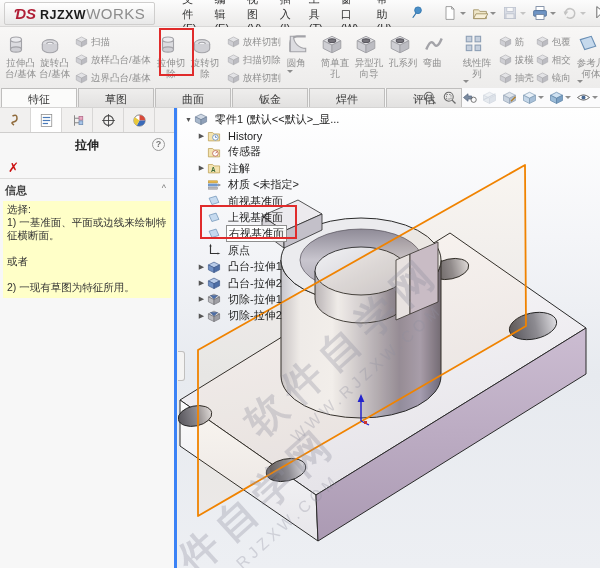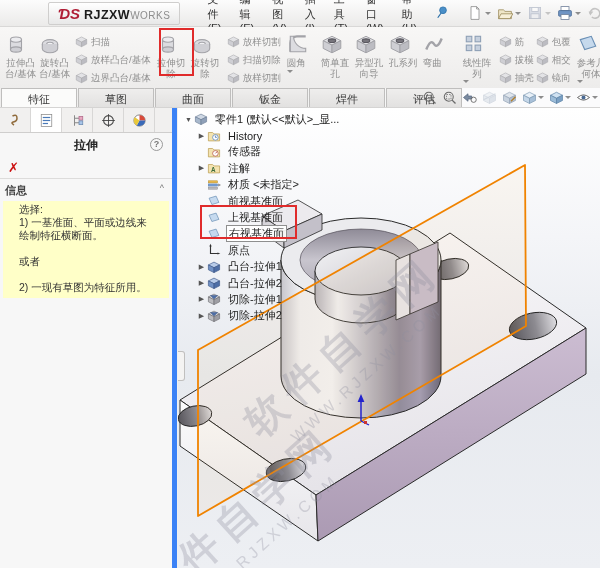--- a/index.html
+++ b/index.html
@@ -5,26 +5,26 @@
   * { margin:0; padding:0; box-sizing:border-box; }
   html,body { width:600px; height:568px; }
   body {
     position:relative; overflow:hidden;
     font-family:"Liberation Sans","DejaVu Sans",sans-serif;
     background:#f1f0ee; color:#333; font-size:11px;
   }
   
   .titlebar{position:absolute;left:0;top:0;right:0;height:27px;
     background:linear-gradient(#fcfcfc,#ebeae9);border-bottom:1px solid #d9d8d7;
-    display:flex;align-items:center;padding-left:44px;}
+    display:flex;align-items:center;}
   .logo{margin:1px 4px;padding:2px 9px;background:linear-gradient(#ffffff,#e8e8e8);
     border:1px solid #cfcecd;border-radius:2px;display:flex;align-items:baseline;gap:4px;}
   .logo-ds{color:#b01e36;font-weight:bold;font-style:italic;font-size:15px;}
   .logo-solid{font-weight:bold;color:#1b1b1b;font-size:12.5px;letter-spacing:.5px;}
-  .logo-works{color:#8d8d8d;font-size:10px;letter-spacing:.5px;}
+  .logo-works{color:#8d8d8d;font-size:15px;letter-spacing:.5px;}
   .menubar{display:flex;margin-left:14px;}
   .menu-item{padding:4px 9px;font-size:11px;color:#333;cursor:default;}
   .pinbox{margin:0 4px 0 8px;}
   .tb-sep{width:1px;height:20px;background:#d2d1d0;margin:0 6px;}
   .quickbar{display:flex;align-items:center;gap:2px;}
   .qi{display:flex;align-items:center;gap:2px;padding:1px 2px;}
   .qi.disabled{opacity:.45;}
   .caret{width:0;height:0;border-left:3px solid transparent;border-right:3px solid transparent;border-top:3px solid #8d8d8d;}
   
   .ribbon{position:absolute;left:0;top:27px;right:0;height:61px;
@@ -40,34 +40,34 @@
     background:linear-gradient(90deg,#efeeed 0%,#f3f3f2 55%,#fbfbfc 75%);
     border-bottom:1px solid #d5d4d3;display:flex;align-items:flex-end;}
   .tab{height:19px;min-width:58px;text-align:center;padding:3px 26px 2px;font-size:11px;color:#3c3c3c;
     background:linear-gradient(#efeeed,#e2e1e0);border:1px solid #bfbebd;border-bottom:none;margin-right:1px;}
   .tab:first-child{margin-left:1px;}
   .tab.active{background:#fbfbfa;}
   .viewbar{position:absolute;right:2px;top:2px;display:flex;align-items:center;gap:5px;}
   .vi{display:flex;align-items:center;gap:1px;}
   .vi.disabled{opacity:.4;}
   
-  .panel{position:absolute;left:0;top:108px;width:177px;height:460px;background:#f7f7f7;border-right:5px solid #3b82f6;}
+  .panel{position:absolute;left:0;top:108px;width:177px;height:460px;background:#f7f7f7;border-right:3px solid #3b82f6;}
   .pm-tabs{height:25px;display:flex;background:#f1f0ef;border-bottom:1px solid #cfcecd;}
   .pm-tab{flex:0 0 31px;display:flex;align-items:center;justify-content:center;border-right:1px solid #d8d7d6;height:100%;}
   .pm-tab.active{background:#ffffff;}
   .pm-title{position:relative;height:24px;display:flex;align-items:center;justify-content:center;
     font-weight:bold;font-size:12px;color:#222;}
   .help-circle{position:absolute;right:9px;top:5px;width:13px;height:13px;border:1px solid #9a9a9a;border-radius:50%;
     color:#777;font-size:9px;line-height:11px;text-align:center;}
   .pm-cancel{color:#cc1111;font-weight:bold;font-size:13px;margin:3px 0 1px 8px;width:16px;}
   .pm-sep{height:1px;background:#dddcdb;margin:3px 0 0;}
   .pm-info{display:flex;justify-content:space-between;align-items:flex-start;padding:4px 8px 2px 5px;
     font-weight:bold;color:#444;font-size:11px;}
   .pm-chevron{color:#777;font-size:9px;font-weight:normal;}
-  .pm-msg{margin:1px 3px;background:#ffffc8;padding:2px 16px 4px;font-size:10.5px;line-height:13px;color:#333;}
+  .pm-msg{margin:1px 3px;background:#ffffc8;padding:2px 4px 4px;font-size:10.5px;line-height:13px;color:#333;}
   .pm-msg div{min-height:13px;}
   
   .viewport{position:absolute;left:178px;top:108px;width:422px;height:460px;overflow:hidden;
     background:linear-gradient(180deg,#ffffff 0%,#f4f5f8 28%,#e7eaef 58%,#edeff3 100%);}
   .scene{position:absolute;left:0;top:0;z-index:1;}
   .watermark{position:absolute;z-index:6;pointer-events:none;color:rgba(143,143,158,.32);
     transform:rotate(-42deg);transform-origin:left top;text-align:center;white-space:nowrap;}
   .wm-big{font-size:40px;letter-spacing:9px;font-weight:bold;}
   .wm-sub{font-size:16px;letter-spacing:4px;}
   .tree{position:absolute;left:5px;top:3px;z-index:10;font-size:11px;color:#1e1e1e;}

